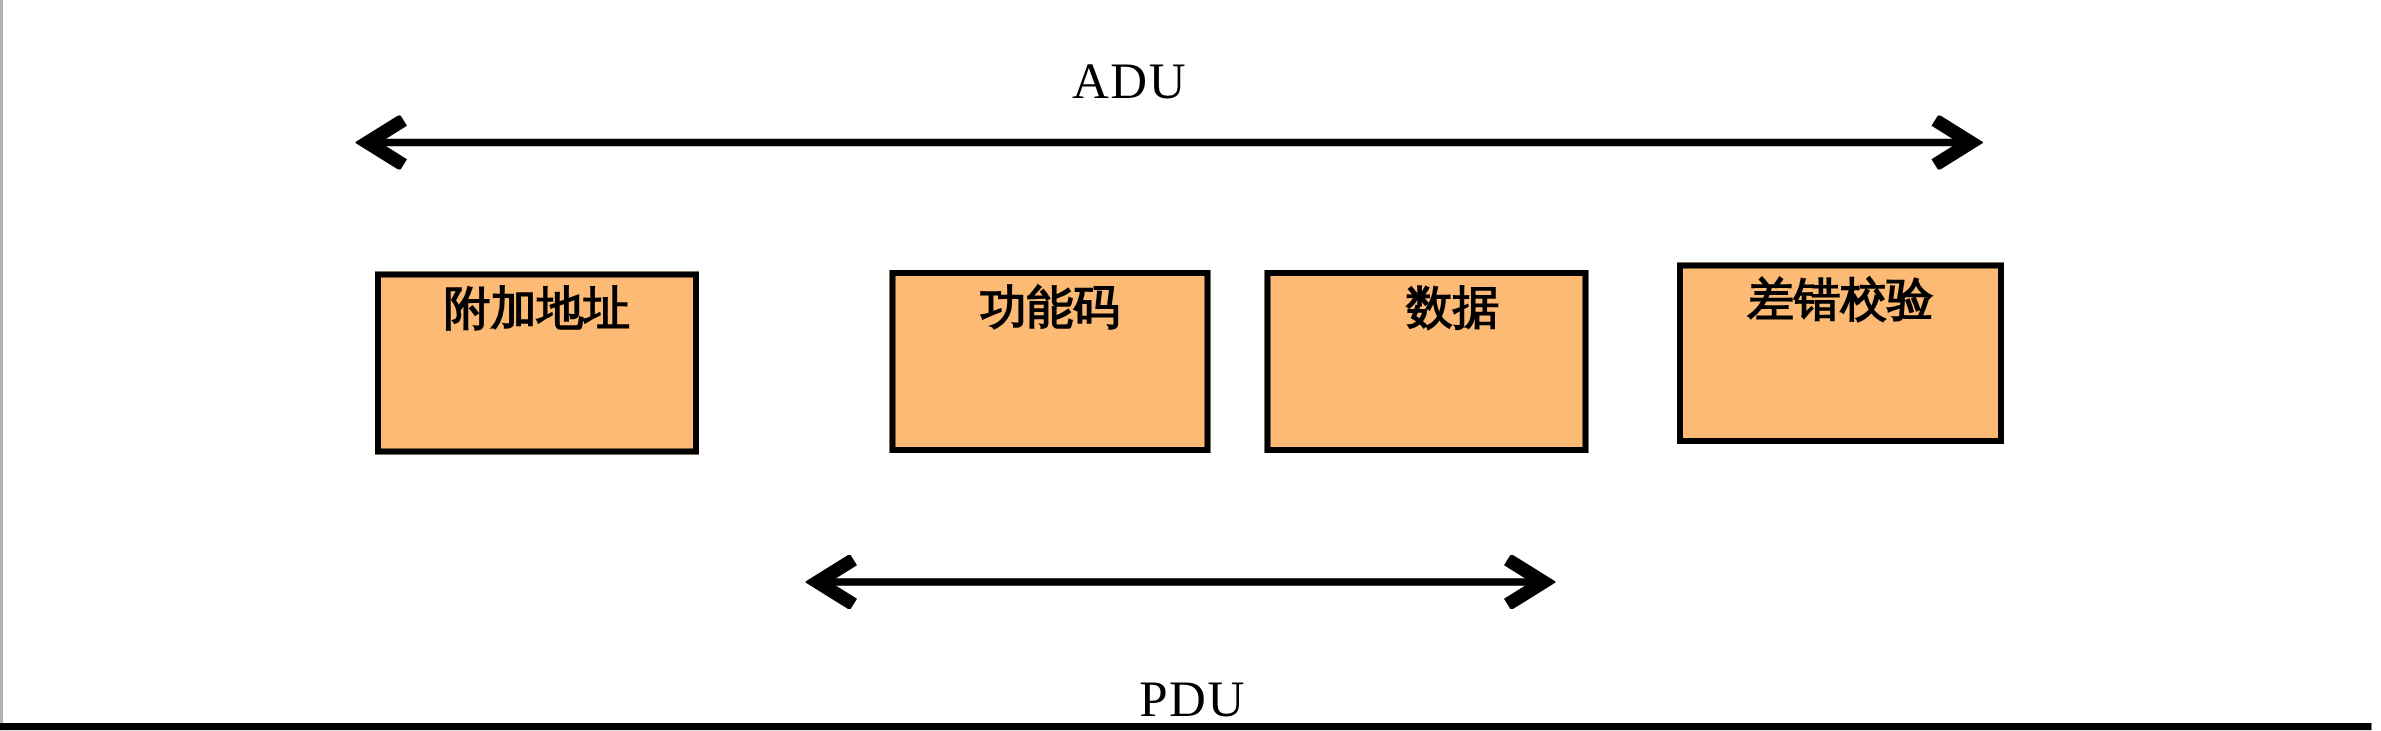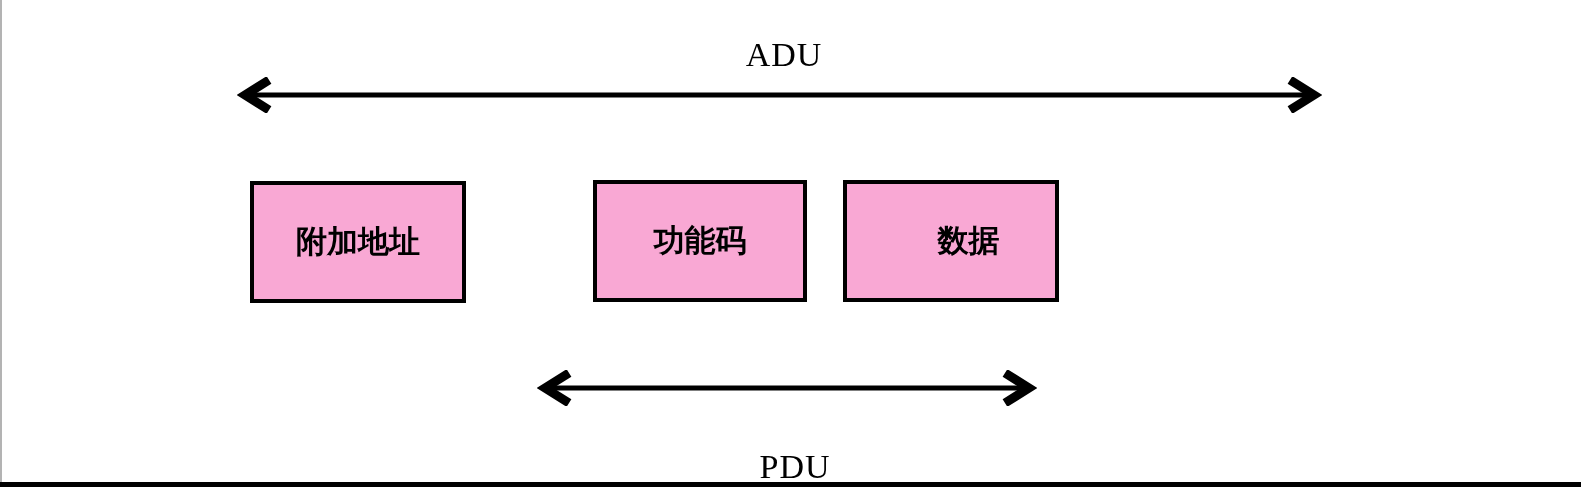--- a/index.html
+++ b/index.html
@@ -34,35 +34,34 @@
   .span-label {
     position: absolute;
     width: 160px;
     text-align: center;
     font-family: "Liberation Serif", "DejaVu Serif", serif;
     font-size: 34px;
     line-height: 34px;
     color: #000000;
     letter-spacing: 1px;
   }
-  .span-label.adu { left: 704px; top: 38px; }
+  .span-label.adu { left: 673px; top: 38px; }
   .span-label.pdu { left: 715px; top: 450px; }
   .arrow-svg {
     position: absolute;
     display: block;
   }
   .arrow-svg.adu { left: 237px; top: 77px; }
   .arrow-svg.pdu { left: 537px; top: 370px; }
   .field-box {
     position: absolute;
     box-sizing: border-box;
     border: 4px solid #000000;
-    background: #f9a8d4;
+    background: #fdba74;
     display: flex;
-    align-items: center;
     justify-content: center;
     font-size: 31px;
     font-weight: 700;
     color: #000000;
   }
   .field-box.b1 { left: 250px;  top: 181px; width: 216px; height: 122px; }
   .field-box.b2 { left: 545px;  top: 180px; width: 214px; height: 122px; margin-left: 48px; }
   .field-box.b3 { left: 843px;  top: 180px; width: 216px; height: 122px; padding-left: 35px; }
   .field-box.b4 { left: 1118px; top: 175px; width: 218px; height: 121px; }
 </style>
@@ -83,20 +82,23 @@
 
   <div class="field-box b1">
     <span>附加地址</span>
   </div>
   <div class="field-box b2">
     <span>功能码</span>
   </div>
   <div class="field-box b3">
     <span>数据</span>
   </div>
+  <div class="field-box b4">
+    <span>差错校验</span>
+  </div>
 
   <svg class="arrow-svg pdu" width="500" height="36" viewBox="0 0 500 36">
     <line x1="12" y1="18" x2="488" y2="18" stroke="#000000" stroke-width="5"></line>
     <polyline points="32,3 8,18 32,33" fill="none" stroke="#000000" stroke-width="9" stroke-linejoin="miter" stroke-linecap="butt"></polyline>
     <polyline points="468,3 492,18 468,33" fill="none" stroke="#000000" stroke-width="9" stroke-linejoin="miter" stroke-linecap="butt"></polyline>
   </svg>
 
   <div class="span-label pdu">PDU</div>
 
   <div class="page-bottom-rule"></div>

